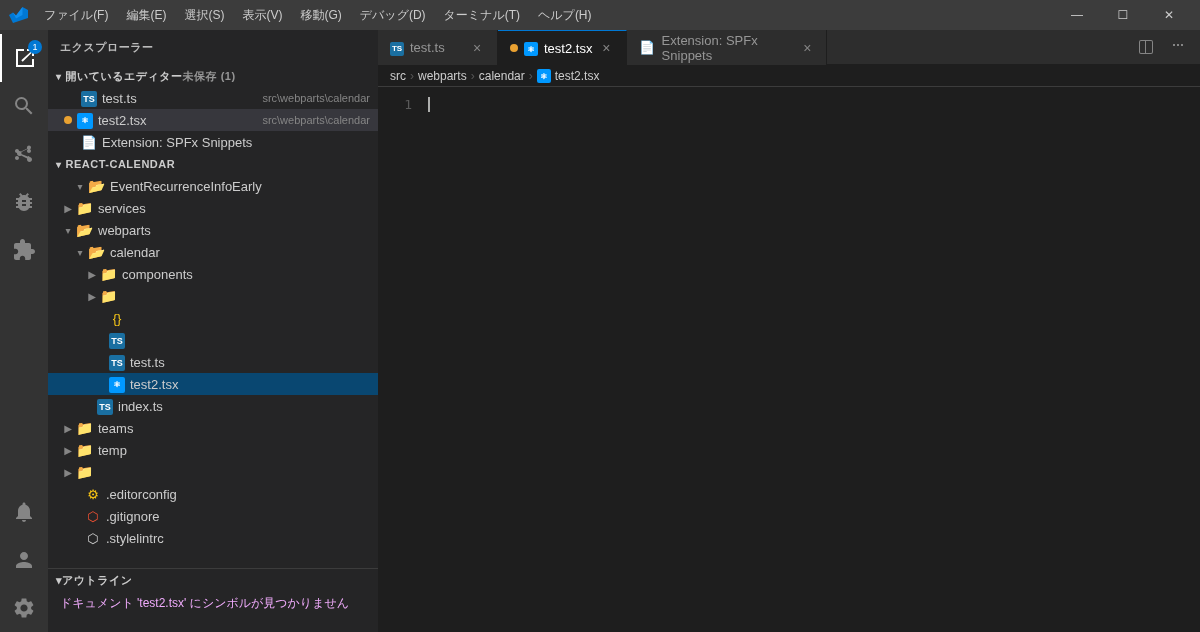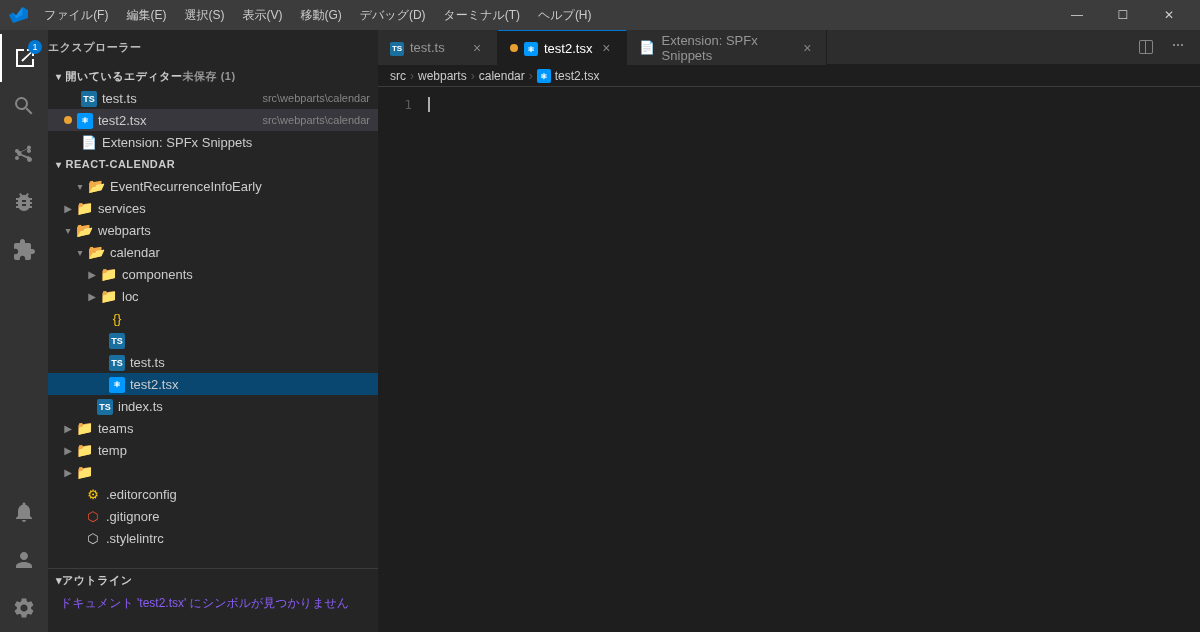--- a/index.html
+++ b/index.html
@@ -113,21 +113,21 @@
     .sidebar {
       width: 330px;
       background: #252526;
       display: flex;
       flex-direction: column;
       flex-shrink: 0;
       overflow: hidden;
     }
     .sidebar-title {
       height: 35px;
-      padding: 0 0;
+      padding: 0 12px;
       display: flex;
       align-items: center;
       font-size: 11px;
       font-weight: bold;
       color: #bbbbbb;
       letter-spacing: 0.5px;
       text-transform: uppercase;
       flex-shrink: 0;
     }
     .sidebar-content {
@@ -347,21 +347,21 @@
       cursor: pointer;
       color: #cccccc;
       font-size: 11px;
       font-weight: 700;
       text-transform: uppercase;
       letter-spacing: 0.5px;
     }
     .outline-content {
       padding: 4px 12px;
       font-size: 12px;
-      color: #8b5cf6;
+      color: #f0abfc;
     }
 
     .unsaved-badge {
       font-size: 11px;
       color: #969696;
       margin-left: 0;
     }
   </style>
 </head>
 <body>
@@ -496,21 +496,20 @@
 
       <div class="tree-item" style="padding-left: 36px;">
         <span class="arrow-icon">▶</span>
         <span class="file-icon icon-folder" style="color:#54b9ff">📁</span>
         <span class="item-label">components</span>
       </div>
 
       <div class="tree-item" style="padding-left: 36px;">
         <span class="arrow-icon">▶</span>
         <span class="file-icon icon-folder" style="color:#e8a838">📁</span>
-        <span class="item-label">loc</span>
       </div>
 
       <div class="tree-item" style="padding-left: 44px;">
         <span class="arrow-icon"></span>
         <span class="file-icon" style="color:#f5c518; font-size:13px">{}</span>
       </div>
 
       <div class="tree-item" style="padding-left: 44px;">
         <span class="arrow-icon"></span>
         <span class="file-icon"><span class="icon-ts">TS</span></span>

